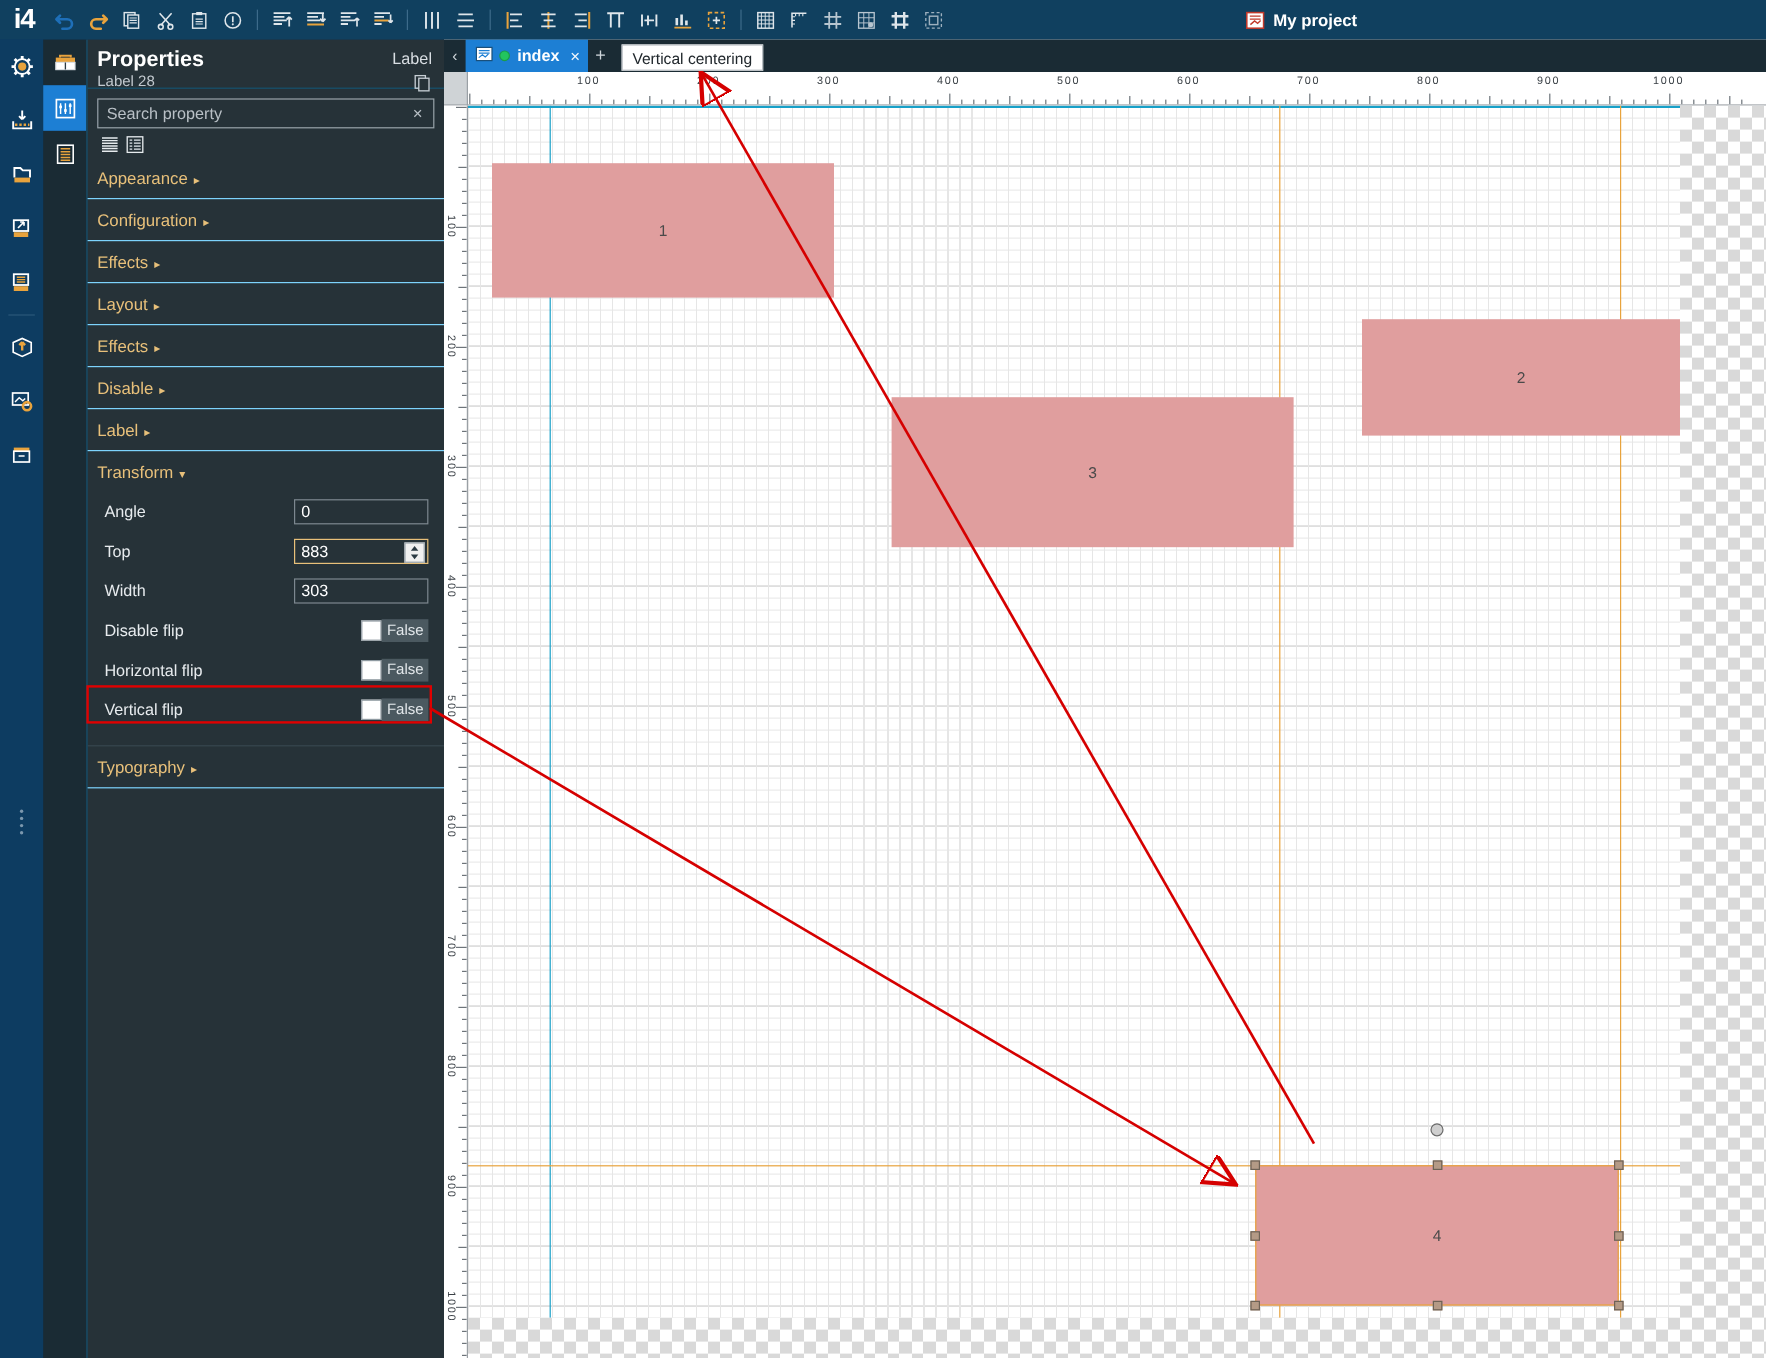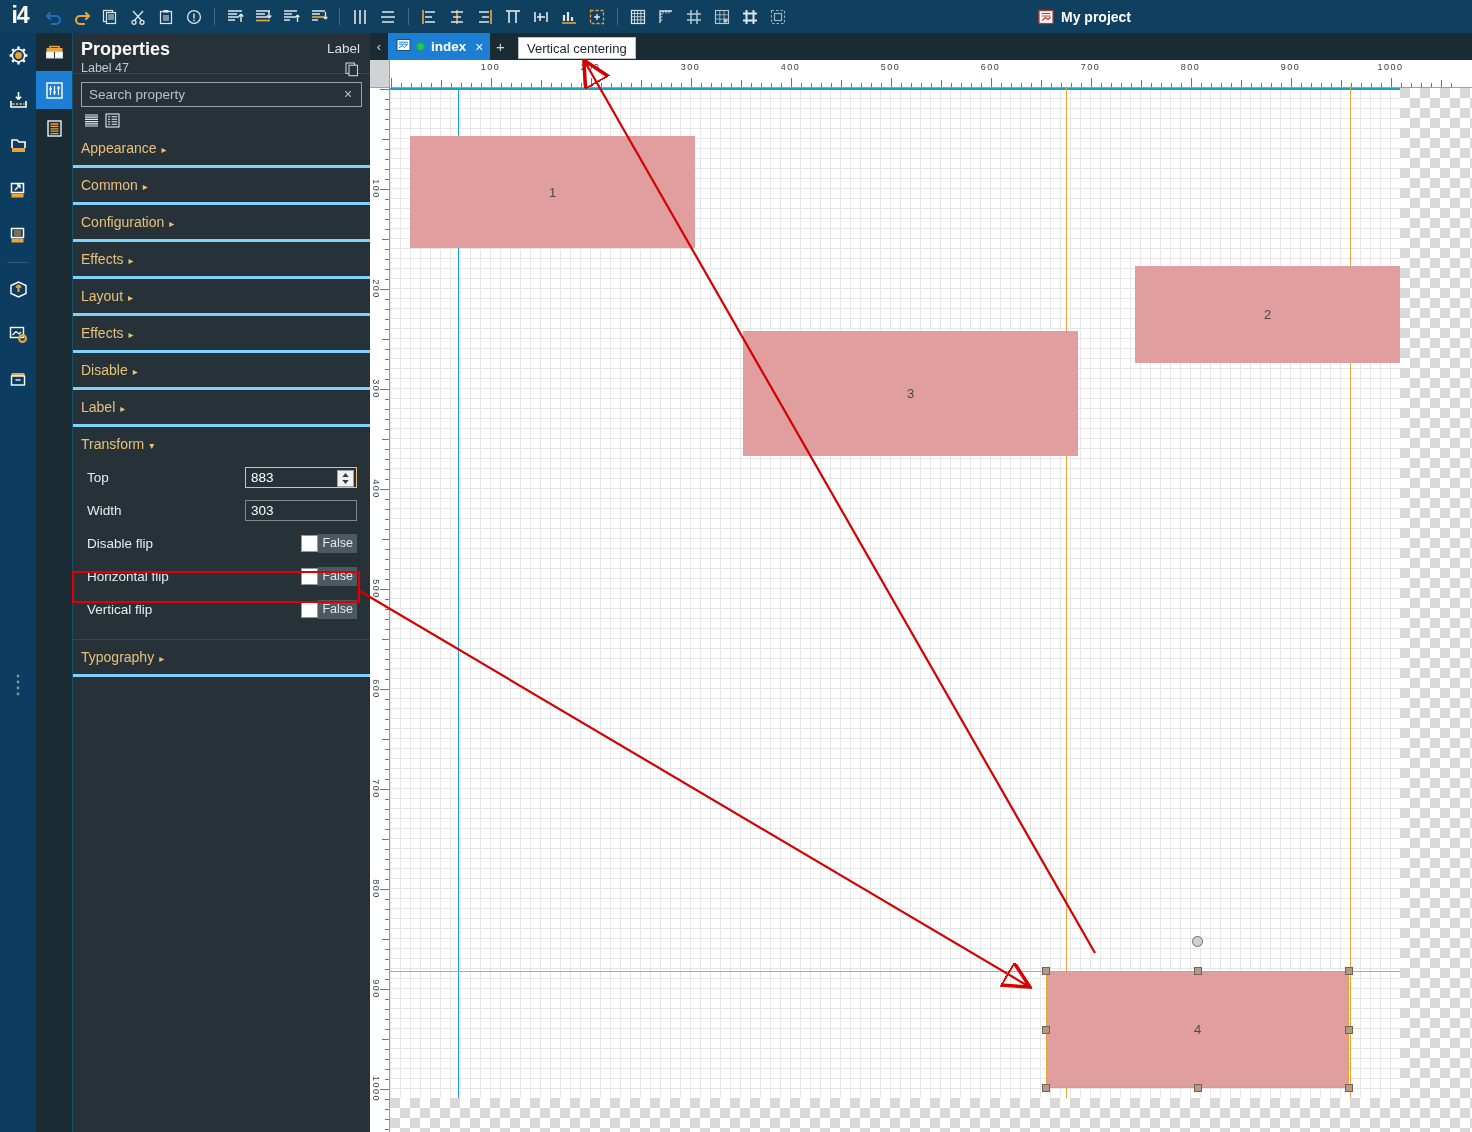--- a/index.html
+++ b/index.html
@@ -90,21 +90,21 @@
   .search-clear{
     position:absolute;right:5px;top:3px;width:16px;height:17px;
     color:#b9c0c6;font-size:14px;line-height:17px;text-align:center;cursor:pointer;
   }
   .view-btns{display:flex;gap:4px;padding:5px 0 2px 10px;}
   .view-btn{width:17px;height:17px;display:flex;align-items:center;justify-content:center;}
 
   .sections{padding:0 0 0 0;}
   .sec{
     height:34px;line-height:34px;padding:0 0 0 8px;
-    border-bottom:3px solid #7dd3fc;
+    border-bottom:1px solid #7dd3fc;
     color:#e8c07a;font-size:14px;
     cursor:default;
   }
   .sec .car{font-size:10px;margin-left:5px;color:#e8c07a;}
 
   .prop-row{
     display:flex;align-items:center;height:33px;padding-left:14px;
     box-sizing:border-box;position:relative;
   }
   .prop-lbl{flex:0 0 158px;font-size:13.5px;color:#e7ebee;}
@@ -501,21 +501,21 @@
       <svg width="21" height="21" viewBox="0 0 21 21">
           <rect x="4" y="3" width="13" height="15" fill="none" stroke="#ffffff" stroke-width="1.3"></rect>
           <path d="M6.5 6h8M6.5 8.4h8M6.5 10.8h8M6.5 13.2h8M6.5 15.6h8" stroke="#e8a33d" stroke-width="1.3"></path>
         </svg>
     </div>
   </div>
 
   <div class="props">
     <div class="props-head">
       <div class="props-title">Properties</div>
-      <div class="props-sub">Label 47</div>
+      <div class="props-sub">Label 28</div>
       <div class="props-type">Label</div>
       <div class="props-copy">
         <svg width="15" height="15" viewBox="0 0 15 15">
             <rect x="1" y="1" width="8.5" height="10.5" fill="none" stroke="#c6ced4" stroke-width="1.1"></rect>
             <rect x="4" y="3.2" width="8.5" height="10.5" fill="#263238" stroke="#c6ced4" stroke-width="1.1"></rect>
           </svg>
       </div>
     </div>
     <div class="props-divider"></div>
 
@@ -536,28 +536,31 @@
         <svg width="15" height="15" viewBox="0 0 15 15">
             <rect x="1" y="1" width="13" height="13" fill="none" stroke="#e6ebee" stroke-width="1.1"></rect>
             <path d="M3 3.8h2.2M3 6.3h2.2M3 8.8h2.2M3 11.3h2.2" stroke="#e6ebee" stroke-width="1.1"></path>
             <path d="M6.6 3.8h5.6M6.6 6.3h5.6M6.6 8.8h5.6M6.6 11.3h5.6" stroke="#e6ebee" stroke-width="1.1"></path>
           </svg>
       </div>
     </div>
 
     <div class="sections" id="sections-host">
         <div class="sec"><span>Appearance</span><span class="car">▸</span></div>
-        <div class="sec"><span>Common</span><span class="car">▸</span></div>
         <div class="sec"><span>Configuration</span><span class="car">▸</span></div>
         <div class="sec"><span>Effects</span><span class="car">▸</span></div>
         <div class="sec"><span>Layout</span><span class="car">▸</span></div>
         <div class="sec"><span>Effects</span><span class="car">▸</span></div>
         <div class="sec"><span>Disable</span><span class="car">▸</span></div>
         <div class="sec"><span>Label</span><span class="car">▸</span></div>
         <div class="sec" style="border-bottom: none;"><span>Transform</span><span class="car">▾</span></div>
+        <div class="prop-row">
+          <div class="prop-lbl">Angle</div>
+          <div class="prop-inp"><input type="text" value="0" style=""></div>
+        </div>
         <div class="prop-row">
           <div class="prop-lbl">Top</div>
           <div class="prop-inp focused"><input type="text" value="883" style=""><div class="spin">
               <svg width="11" height="13" viewBox="0 0 11 13">
                 <path d="M5.5 1 L8.6 5 H2.4 z" fill="#2b3a43"></path>
                 <path d="M5.5 12 L8.6 8 H2.4 z" fill="#2b3a43"></path>
               </svg>
             </div></div>
         </div>
         <div class="prop-row">

